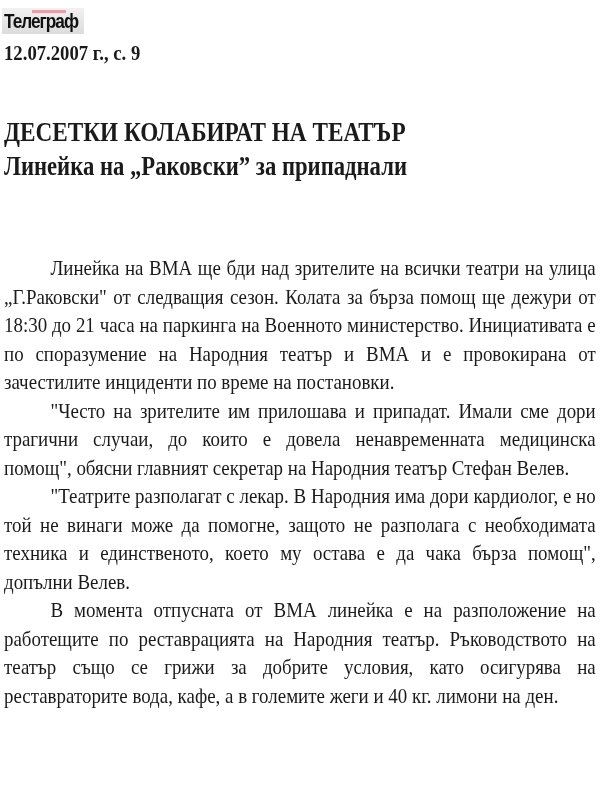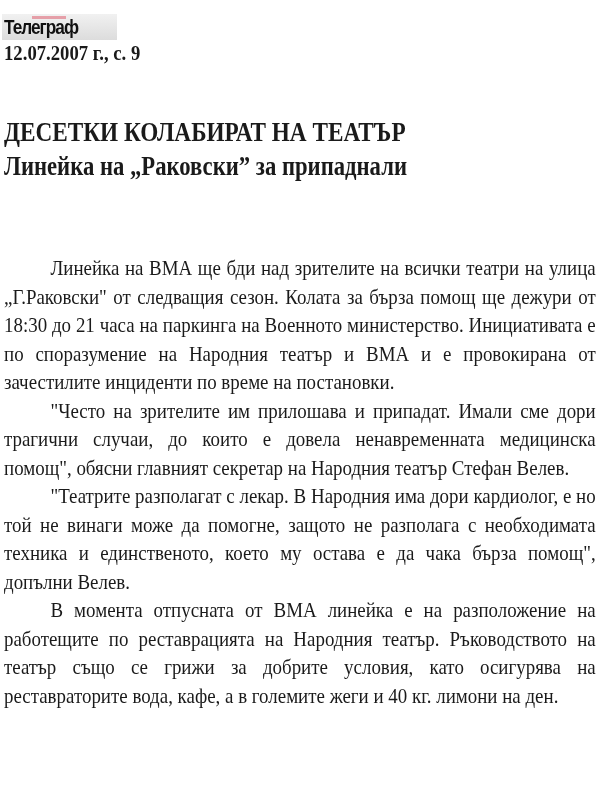--- a/index.html
+++ b/index.html
@@ -11,26 +11,25 @@
       width: 600px;
       height: 800px;
       overflow: hidden;
       position: relative;
       font-family: "Liberation Serif", "DejaVu Serif", serif;
       color: #1a1a1a;
     }
     .logo {
       position: absolute;
       left: 2px;
-      top: 14px;
+      top: 8px;
       width: 82px;
       height: 26px;
       background: linear-gradient(180deg, #f1f1f1 0%, #dcdcdc 100%);
       overflow: hidden;
-      padding-left: 33px;
     }
     .logo-text {
       position: absolute;
       left: 2px;
       top: 1px;
       font-family: "Liberation Sans", "DejaVu Sans", sans-serif;
       font-weight: bold;
       font-size: 21px;
       letter-spacing: -1.2px;
       color: #111;

